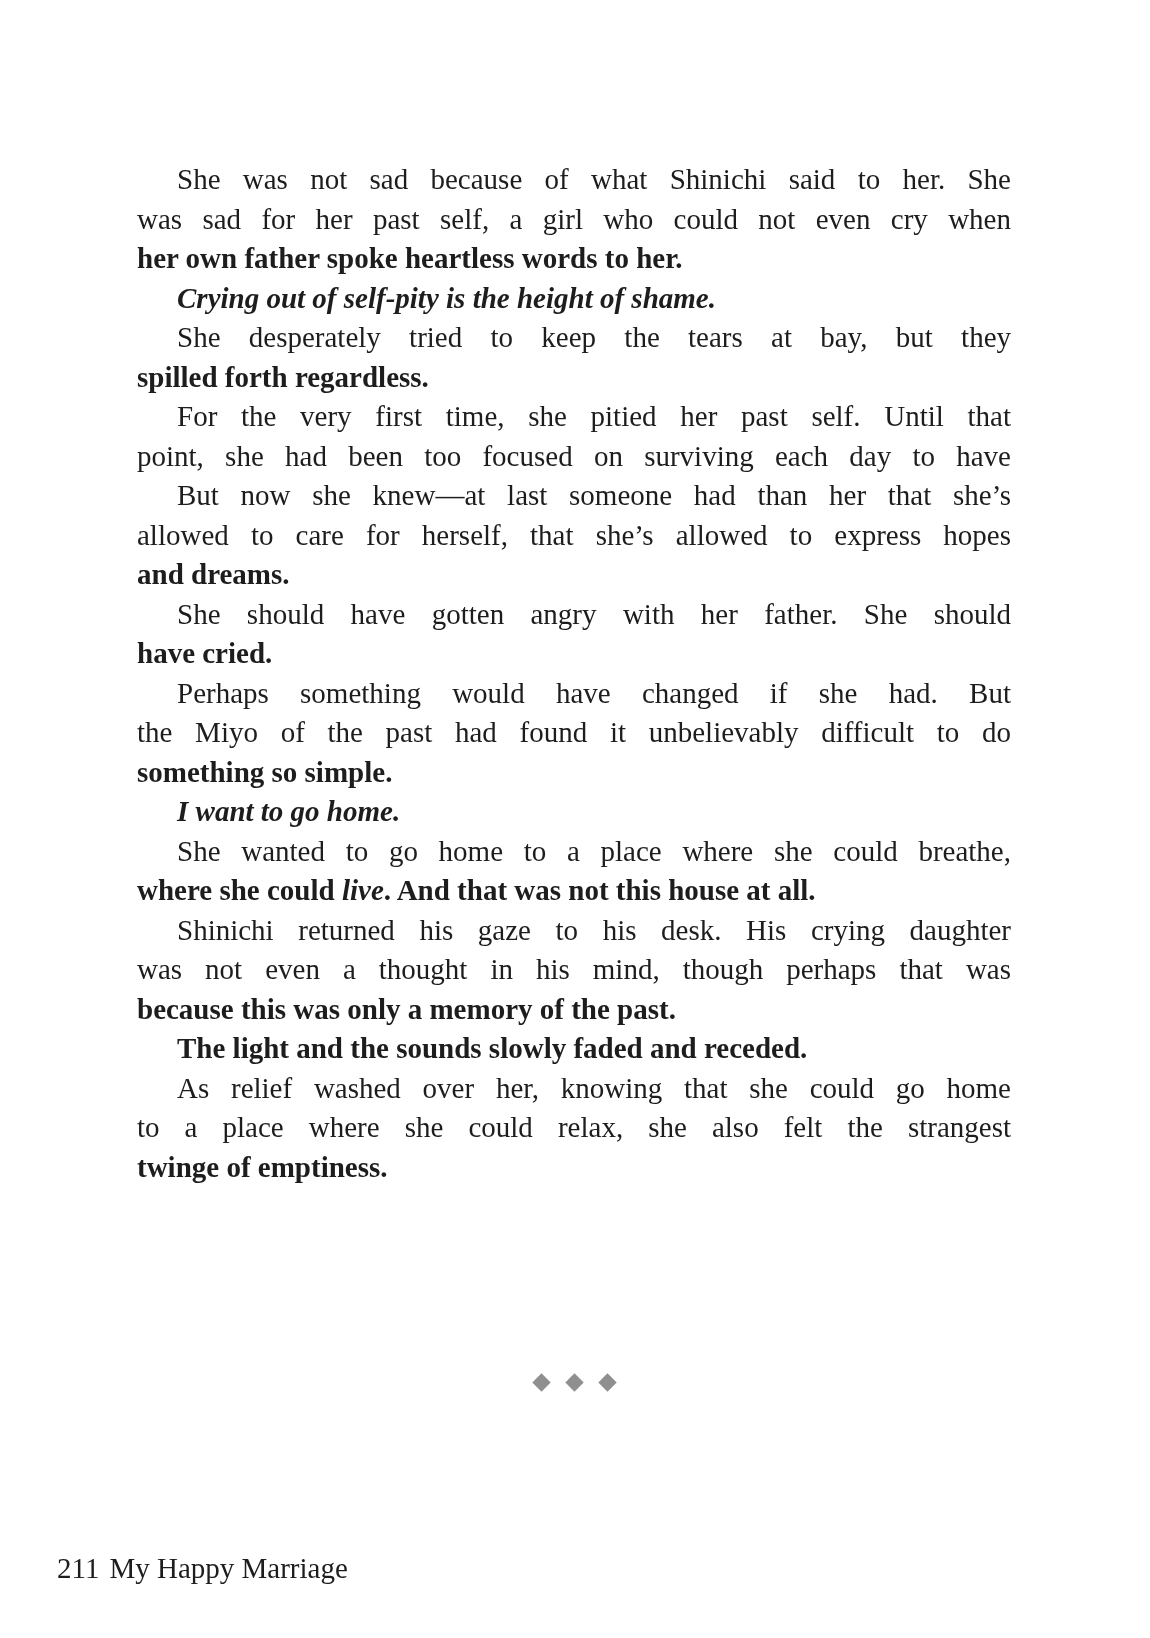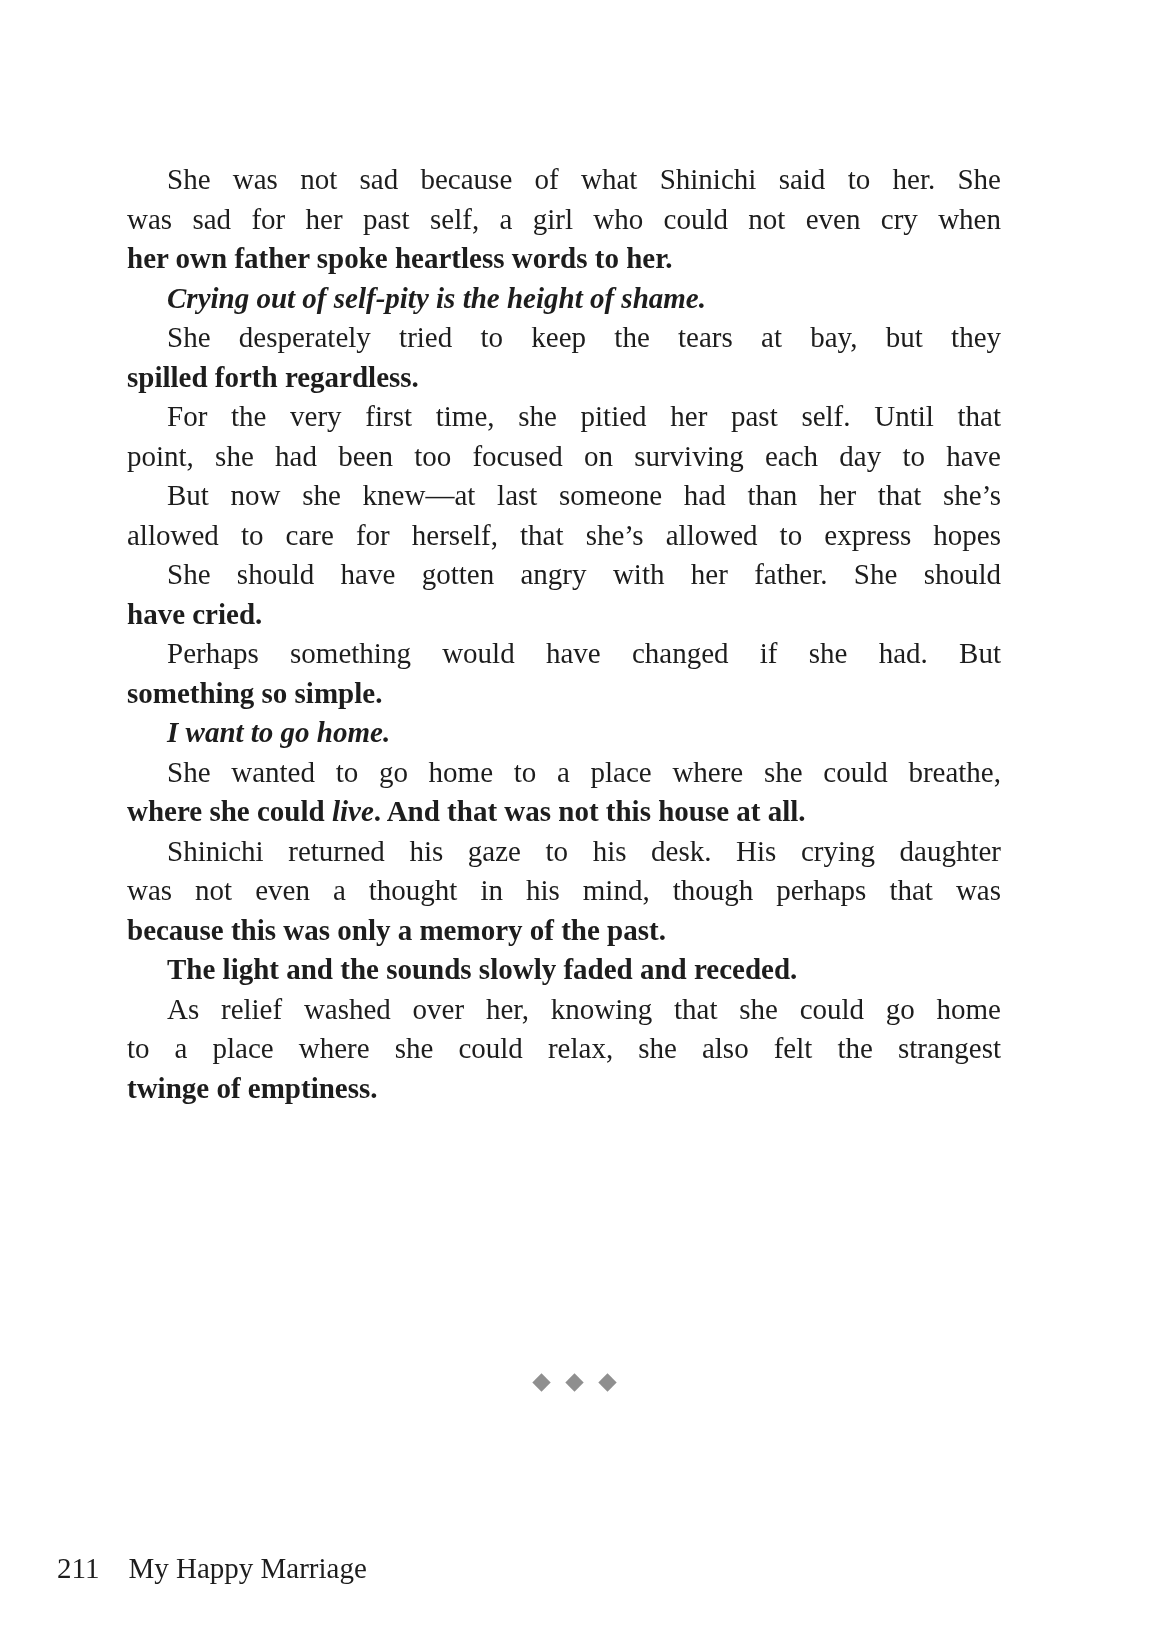--- a/index.html
+++ b/index.html
@@ -12,21 +12,21 @@
     width: 1150px;
     height: 1638px;
     background: #ffffff;
     overflow: hidden;
     font-family: "Liberation Serif", serif;
     color: #1d1d1d;
   }
   .text-block {
     position: absolute;
     top: 160px;
-    left: 127px;
+    left: 137px;
     width: 874px;
     font-size: 29px;
     line-height: 39.5px;
     color: #1d1d1d;
   }
   .paragraph { margin: 0; }
   .line {
     text-align: justify;
     text-align-last: justify;
   }
@@ -57,21 +57,21 @@
     position: absolute;
     top: 1550px;
     left: 57px;
     font-size: 29px;
     line-height: 36px;
     color: #1d1d1d;
     white-space: nowrap;
   }
   .pagenum {
     display: inline-block;
-    margin-right: 29px;
+    margin-right: 10px;
   }
 </style>
 </head>
 <body>
 
 <div class="page">
   <div class="text-block">
       <div class="paragraph">
         <div class="line indent"><span>She was not sad because of what Shinichi said to her. She</span></div>
         <div class="line"><span>was sad for her past self, a girl who could not even cry when</span></div>
@@ -84,27 +84,29 @@
         <div class="line indent"><span>She desperately tried to keep the tears at bay, but they</span></div>
         <div class="line last"><span>spilled forth regardless.</span></div>
       </div>
       <div class="paragraph">
         <div class="line indent"><span>For the very first time, she pitied her past self. Until that</span></div>
         <div class="line"><span>point, she had been too focused on surviving each day to have</span></div>
       </div>
       <div class="paragraph">
         <div class="line indent"><span>But now she knew—at last someone had than her that she’s</span></div>
         <div class="line"><span>allowed to care for herself, that she’s allowed to express hopes</span></div>
+        <div class="line last"><span>and dreams.</span></div>
       </div>
       <div class="paragraph">
         <div class="line indent"><span>She should have gotten angry with her father. She should</span></div>
         <div class="line last"><span>have cried.</span></div>
       </div>
       <div class="paragraph">
         <div class="line indent"><span>Perhaps something would have changed if she had. But</span></div>
+        <div class="line"><span>the Miyo of the past had found it unbelievably difficult to do</span></div>
         <div class="line last"><span>something so simple.</span></div>
       </div>
       <div class="paragraph">
         <div class="line indent last"><span class="italic">I want to go home.</span></div>
       </div>
       <div class="paragraph">
         <div class="line indent"><span>She wanted to go home to a place where she could breathe,</span></div>
         <div class="line last"><span>where she could </span><span class="italic">live</span><span>. And that was not this house at all.</span></div>
       </div>
       <div class="paragraph">

